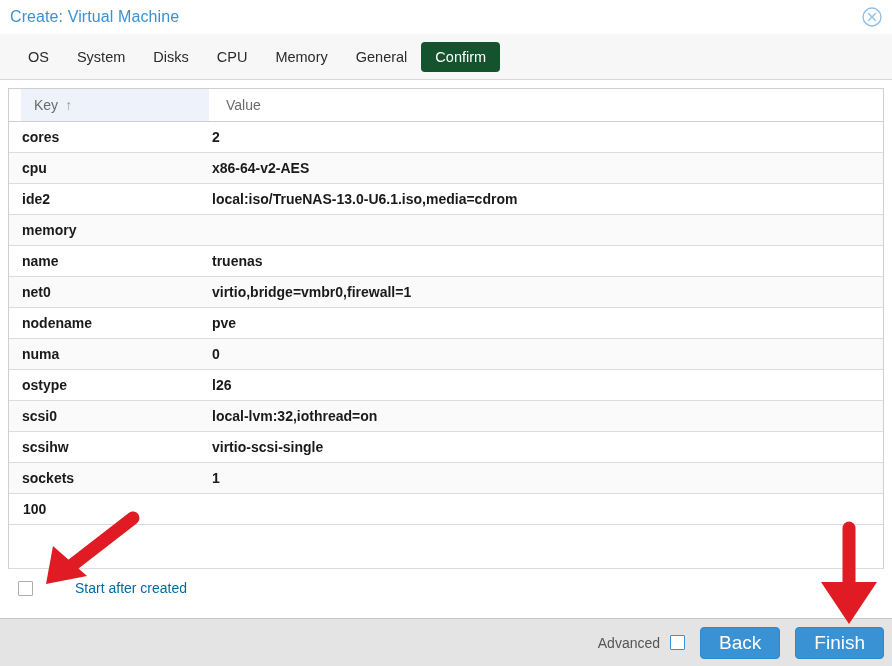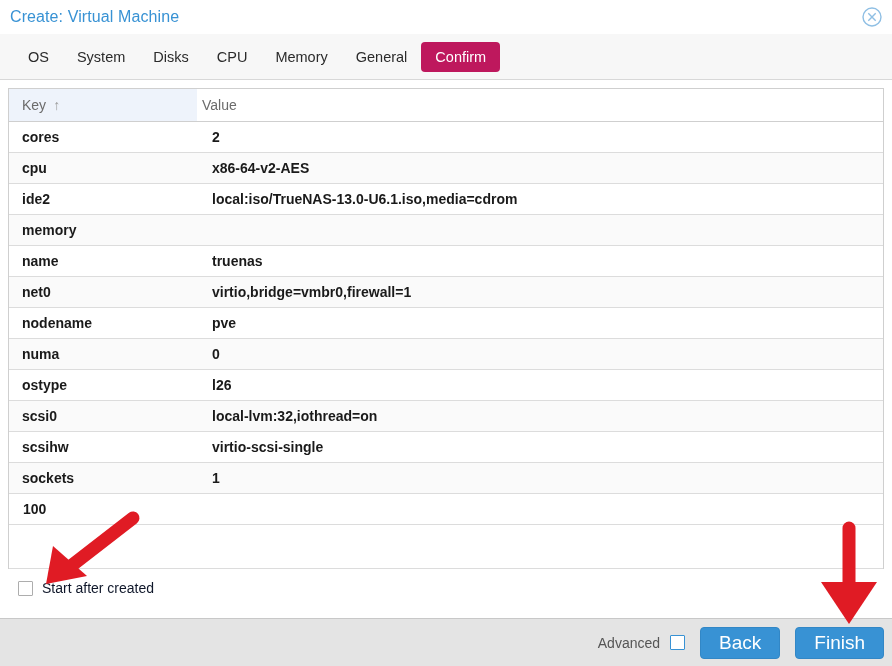--- a/index.html
+++ b/index.html
@@ -59,21 +59,21 @@
   .tab {
     font-size: 14.5px;
     color: #2b2b2b;
     padding: 6px 14px;
     border-radius: 4px;
     cursor: pointer;
     white-space: nowrap;
     line-height: 18px;
   }
   .tab.active {
-    background: #be185d;
+    background: #14532d;
     color: #ffffff;
   }
 
   
   .body {
     position: relative;
     flex: 1 1 auto;
     background: #ffffff;
     padding: 8px 8px 0 8px;
   }
@@ -91,20 +91,21 @@
   }
   .gh-cell {
     display: flex;
     align-items: center;
     font-size: 14px;
     color: #6b6b6b;
     padding-left: 13px;
     height: 100%;
     cursor: pointer;
     user-select: none;
+    margin-left: 12px;
   }
   .gh-cell.key {
     width: 189px;
     flex: 0 0 189px;
     background: #eef3fb;
     border-right: 1px solid #ffffff;
   }
   .gh-cell.value {
     flex: 1 1 auto;
     padding-left: 4px;
@@ -154,22 +155,23 @@
     width: 15px; height: 15px;
     flex: 0 0 15px;
     border: 1px solid #adadad;
     background: #ffffff;
     border-radius: 1px;
     cursor: pointer;
   }
   .cb.blue { border-color: #3892d4; }
   .startrow .lbl {
     font-size: 14px;
-    color: #0f172a;
+    color: #0369a1;
     line-height: 16px;
+    margin-left: 33px;
   }
 
   
   .footer {
     flex: 0 0 48px;
     height: 48px;
     background: #e4e4e4;
     border-top: 1px solid #c8c8c8;
     display: flex;
     align-items: center;

